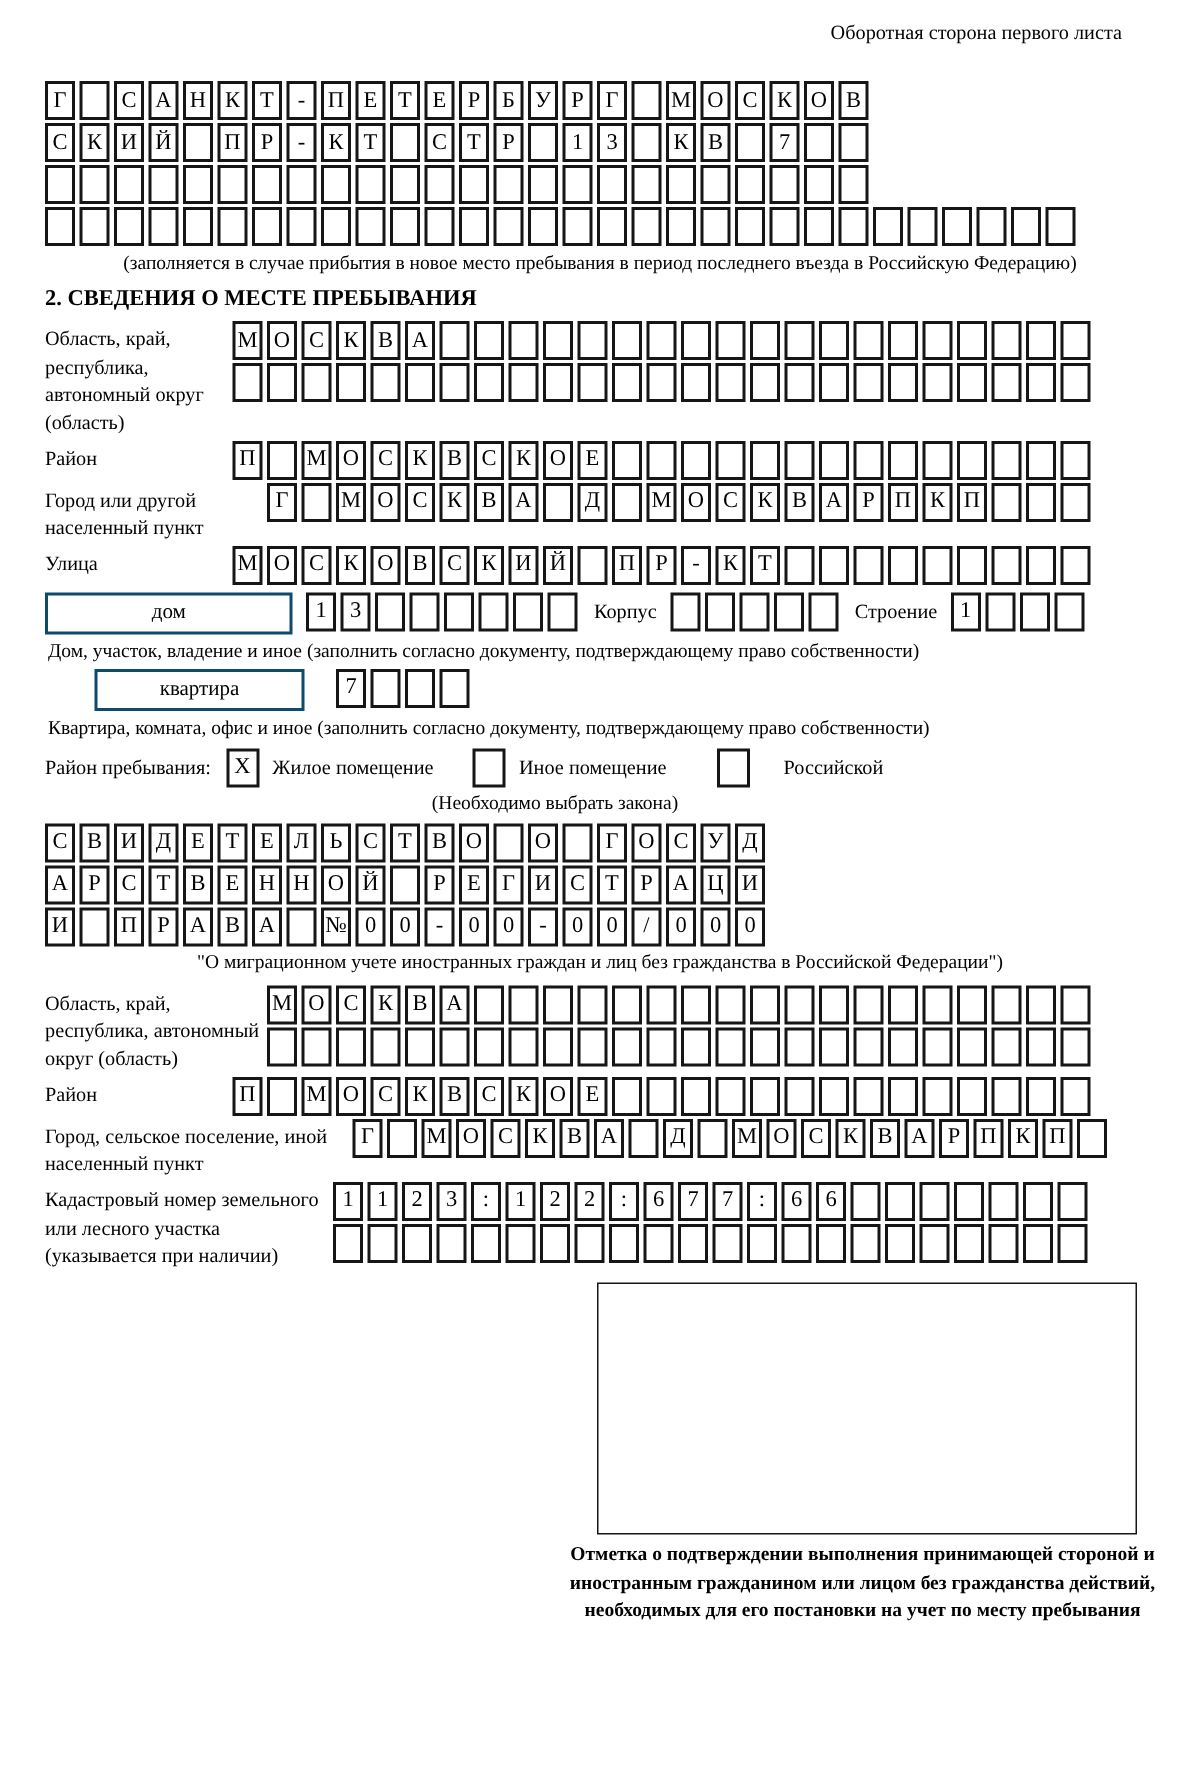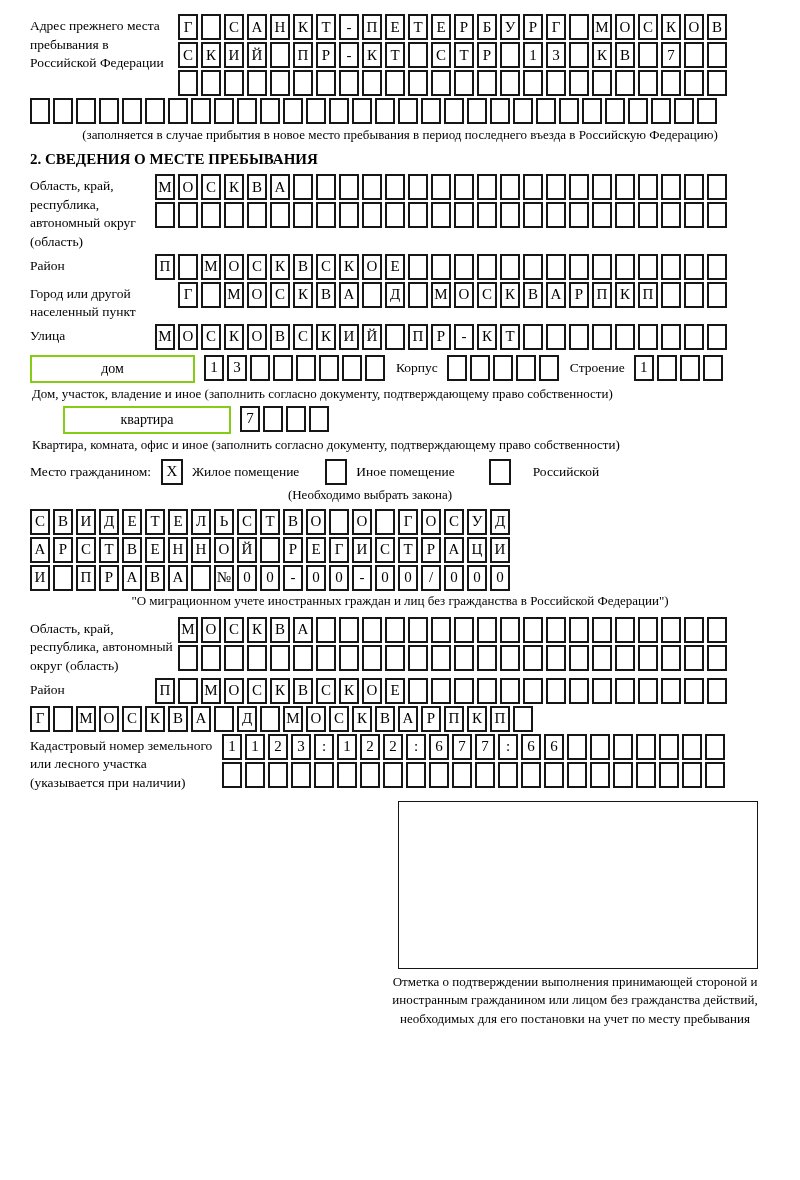--- a/index.html
+++ b/index.html
@@ -15,43 +15,43 @@
   .w192{width:192px;}
   .rows{display:flex;flex-direction:column;gap:2px;}
   .cells{display:flex;gap:3px;flex:none;}
   .cell{box-sizing:border-box;flex:none;width:20px;height:26px;border:2px solid #161616;
         display:flex;align-items:center;justify-content:center;
         font-size:15px;line-height:1;background:#fff;}
   .full-row{margin:2px 0 2px 0;}
   .note{font-size:13px;text-align:center;margin:3px 0 2px 0;}
   .heading{font-size:15px;font-weight:bold;text-align:left;margin:8px 0 6px 0;}
   .subheading{font-size:14.5px;font-weight:bold;text-align:center;margin:12px 0 4px 0;}
-  .wide-box{box-sizing:border-box;border:2px solid #84cc16;height:28px;display:flex;
+  .wide-box{box-sizing:border-box;border:2px solid #0c4a6e;height:28px;display:flex;
             align-items:center;justify-content:center;font-size:14px;flex:none;}
   .dom-box{width:165px;margin-right:9px;}
-  .kv-box{width:168px;margin-left:33px;margin-right:9px;}
+  .kv-box{width:140px;margin-left:33px;margin-right:21px;}
   .inline-label{font-size:13.5px;padding:5px 9px 0 11px;flex:none;}
   .caption{font-size:13px;margin:3px 0 4px 2px;}
   .stay-row{display:flex;align-items:center;margin:6px 0 2px 0;font-size:13.5px;}
   .checkbox{box-sizing:border-box;width:22px;height:26px;border:2px solid #161616;flex:none;
             display:flex;align-items:center;justify-content:center;font-size:15px;}
   .stay-note{font-size:13px;text-align:center;width:380px;margin-left:150px;margin-bottom:6px;}
   .sect-note{font-size:13px;text-align:center;margin:2px 0;}
   .stamp-box{box-sizing:border-box;border:1.5px solid #161616;width:360px;height:168px;
              margin-left:368px;margin-top:8px;background:#fff;}
-  .stamp-caption{font-size:13px;text-align:center;width:430px;margin-left:330px;margin-top:4px;line-height:1.45;}
+  .stamp-caption{font-size:13px;text-align:center;width:430px;margin-left:330px;margin-top:4px;line-height:1.45;font-weight:bold;}
 </style>
 </head>
 <body>
 
 <div class="page">
 
-
-  <div class="form-row">
-    <div class="label w148">Адрес прежнего места пребывания в Российской Федерации</div>
+  <div class="header-note">Оборотная сторона первого листа</div>
+
+  <div class="form-row">
     <div class="rows">
       <div class="cells">
           <div class="cell">Г</div>
           <div class="cell"></div>
           <div class="cell">С</div>
           <div class="cell">А</div>
           <div class="cell">Н</div>
           <div class="cell">К</div>
           <div class="cell">Т</div>
           <div class="cell">-</div>
@@ -349,21 +349,21 @@
     <div class="cells">
         <div class="cell">7</div>
         <div class="cell"></div>
         <div class="cell"></div>
         <div class="cell"></div>
       </div>
   </div>
   <div class="caption">Квартира, комната, офис и иное (заполнить согласно документу, подтверждающему право собственности)</div>
 
   <div class="stay-row">
-    <span>Место гражданином:</span>
+    <span>Район пребывания:</span>
     <span class="checkbox" style="margin-left:10px;">X</span>
     <span style="margin-left:9px;">Жилое помещение</span>
     <span class="checkbox" style="margin-left:26px;"></span>
     <span style="margin-left:9px;">Иное помещение</span>
     <span class="checkbox" style="margin-left:34px;"></span>
     <span style="margin-left:22px;">Российской</span>
   </div>
   <div class="stay-note">(Необходимо выбрать закона)</div>
 
   <div class="form-row">
@@ -525,20 +525,21 @@
         <div class="cell"></div>
         <div class="cell"></div>
         <div class="cell"></div>
         <div class="cell"></div>
         <div class="cell"></div>
         <div class="cell"></div>
       </div>
   </div>
 
   <div class="form-row">
+    <div class="label w205">Город, сельское поселение, иной населенный пункт</div>
     <div class="cells">
         <div class="cell">Г</div>
         <div class="cell"></div>
         <div class="cell">М</div>
         <div class="cell">О</div>
         <div class="cell">С</div>
         <div class="cell">К</div>
         <div class="cell">В</div>
         <div class="cell">А</div>
         <div class="cell"></div>

